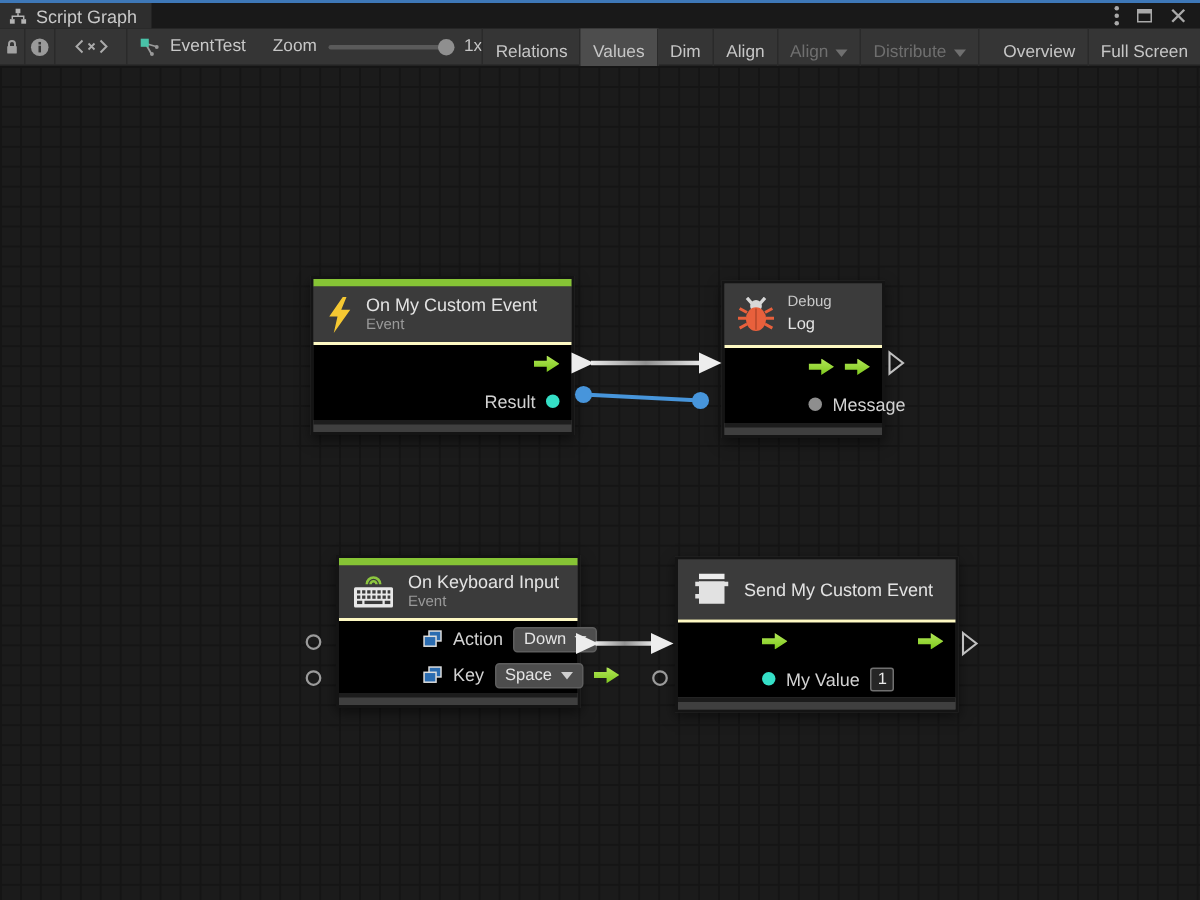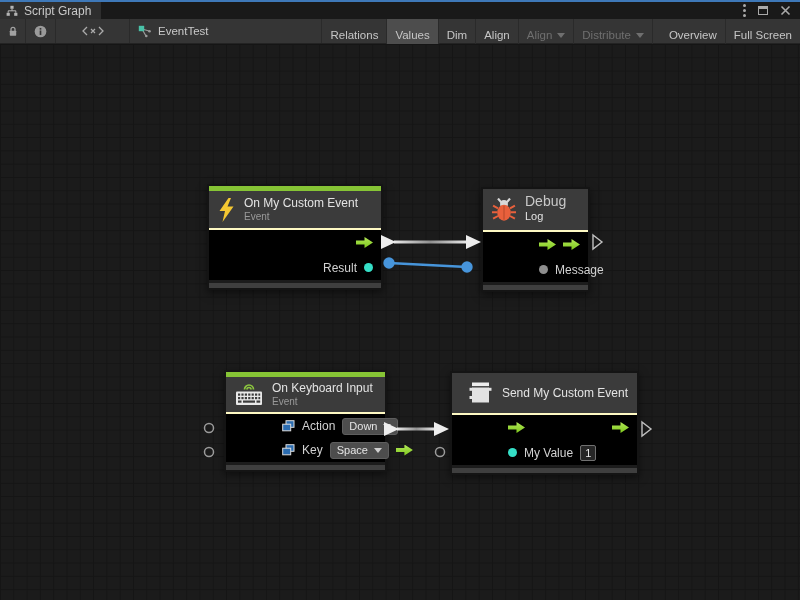--- a/index.html
+++ b/index.html
@@ -37,21 +37,21 @@
     background-image:linear-gradient(#151515 1px, transparent 1px),
                      linear-gradient(90deg, #151515 1px, transparent 1px);
     background-size:13.3px 13.3px; }
 
   
   .node { position:absolute; background:#3B3B3B; border:2px solid #141414; box-shadow:0 3px 8px rgba(0,0,0,0.5); }
   .colorbar { height:5px; background:#86C435; }
   .node-header { display:flex; align-items:center; gap:9px; padding:5px 9px; background:#3B3B3B; }
   .node-title { font-size:12px; color:#E3E3E3; line-height:15px; white-space:nowrap; }
   .node-subtitle { font-size:10px; color:#9A9A9A; line-height:12px; }
-  .node-kind { font-size:14px; color:#C8C8C8; line-height:13px; }
+  .node-kind { font-size:10px; color:#C8C8C8; line-height:13px; }
   .node-title-lg { font-size:11px; color:#E3E3E3; line-height:16px; }
   .node-body { background:#000000; border-top:2px solid #fef9c3;padding-left:48px; }
   .port-row { height:25px; display:flex; align-items:center; padding:0 8px; gap:7px; font-size:12px; color:#D2D2D2; }
   .port-row.h24 { height:24px; }
   .row-end { justify-content:flex-end; }
   .row-between { justify-content:space-between; }
   .node-footer { height:8px; background:#3F3F3F; border-top:3px solid #1C1C1C; }
 
   .flow-arrow { width:17px; height:11px; flex:0 0 auto;
     background:linear-gradient(#B2E757,#7EC81D);
@@ -126,20 +126,27 @@
   <div class="graph-ref">
     <span>
       <svg width="14" height="13" viewBox="0 0 14 13">
         <path d="M4 4 L11 6 M4 4 L8 11" stroke="#9A9A9A" stroke-width="1.2"></path>
         <rect x="0.8" y="0.8" width="5.4" height="5.4" fill="#49C2A8"></rect>
         <circle cx="11.5" cy="6.3" r="1.3" fill="#9A9A9A"></circle>
         <circle cx="8.3" cy="11" r="1.3" fill="#9A9A9A"></circle>
       </svg>
     </span>
     <span>EventTest</span>
+  </div>
+  <div class="zoom-group">
+    <span>Zoom</span>
+    <span class="slider-track">
+      <span class="slider-handle"></span>
+    </span>
+    <span>1x</span>
   </div>
   <div class="right-group">
     <div class="tbtn">
         <span>Relations</span>
       </div>
     <div class="tbtn active">
         <span>Values</span>
       </div>
     <div class="tbtn">
         <span>Dim</span>
@@ -281,21 +288,21 @@
           <span>Space</span>
           <span class="caret"></span>
         </span>
         <span class="flow-arrow" style="margin-left:auto"></span>
       </div>
     </div>
     <div class="node-footer"></div>
   </div>
 
   <div class="node" style="left:450px; top:327px; width:189px;">
-    <div class="node-header" style="padding:8px 9px;justify-content:flex-end;">
+    <div class="node-header" style="padding:8px 9px;">
       <span>
         <svg width="26" height="24" viewBox="0 0 26 24">
           <rect x="5" y="1.5" width="17" height="3.6" fill="#EDEDED"></rect>
           <rect x="5" y="6.5" width="17" height="15" fill="#E2E2E2"></rect>
           <rect x="2.5" y="6.8" width="3" height="3" fill="#E2E2E2"></rect>
           <rect x="2.5" y="15" width="3" height="3" fill="#E2E2E2"></rect>
           <rect x="21.5" y="6.8" width="3" height="3" fill="#E2E2E2"></rect>
         </svg>
       </span>
       <span>

